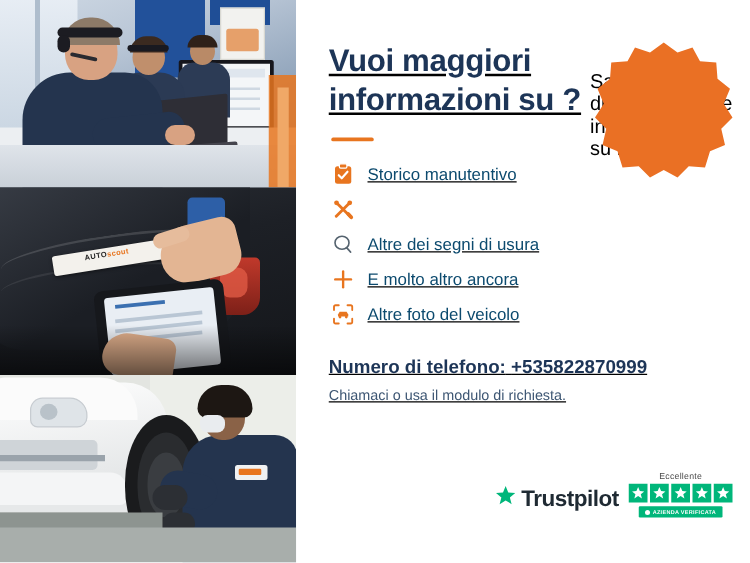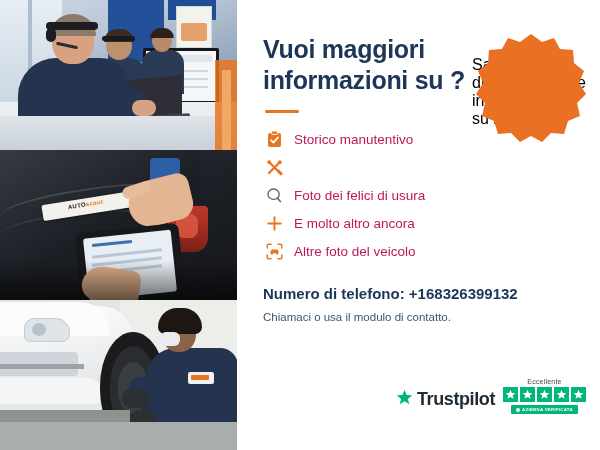--- a/index.html
+++ b/index.html
@@ -127,20 +127,21 @@
   .p3 .bench{position:absolute;left:150px;bottom:28px;width:87px;height:34px;background:#b8bdc1;}
   .p3 .benchl{position:absolute;left:152px;bottom:40px;width:83px;height:2px;background:#9ba1a5;}
 
   
   .panel{
     position:relative;
     flex:1 1 auto;
     padding:34px 20px 4px 26px;
     box-sizing:border-box;
     background:#ffffff;
+    text-decoration:underline;
   }
   .headline{
     font-size:25px;
     line-height:1.24;
     font-weight:bold;
     color:#1d3557;
     letter-spacing:-.3px;
     margin:0;
     max-width:215px;
   }
@@ -154,21 +155,21 @@
   .feat{
     display:flex;align-items:center;
     height:24px;margin-bottom:4px;
   }
   .feat .ic{
     width:22px;height:20px;flex:0 0 22px;
     display:flex;align-items:center;justify-content:center;
     margin-right:9px;
   }
   .feat .lbl{
-    font-size:13.5px;color:#be185d;white-space:nowrap;text-align:center;
+    font-size:13.5px;color:#0c4a6e;white-space:nowrap;text-align:center;
   }
 
   
   .phone{
     margin-top:22px;
     font-size:15px;font-weight:bold;color:#1d3557;
     white-space:nowrap;
   }
   .sub{
     margin-top:7px;
@@ -338,21 +339,21 @@
         </span>
       </li>
 
       <li class="feat">
         <span class="ic">
           <svg width="17" height="17" viewBox="0 0 17 17">
             <ellipse cx="7.6" cy="7.2" rx="5.6" ry="5.2" stroke="#55636f" stroke-width="1.3" fill="none"></ellipse>
             <path d="M11.4 11.2 L14.4 14.6" stroke="#55636f" stroke-width="1.5" stroke-linecap="round"></path>
           </svg>
         </span>
-        <span class="lbl">Foto dei felici di usura</span>
+        <span class="lbl">Altre dei segni di usura</span>
       </li>
 
       <li class="feat">
         <span class="ic">
           <svg width="17" height="17" viewBox="0 0 17 17">
             <path d="M8.5 2.2 V14.8" stroke="#e8751f" stroke-width="1.9" stroke-linecap="round"></path>
             <path d="M2.2 8.5 H14.8" stroke="#e8751f" stroke-width="1.9" stroke-linecap="round"></path>
           </svg>
         </span>
         <span class="lbl">E molto altro ancora</span>
@@ -370,24 +371,24 @@
             <circle cx="11" cy="10.6" r="1.1" fill="#e8751f"></circle>
           </svg>
         </span>
         <span class="lbl">Altre foto del veicolo</span>
       </li>
 
     </ul>
 
     <div class="phone">
       <span>Numero di telefono:</span>
-      <span>+168326399132</span>
+      <span>+535822870999</span>
     </div>
     <div class="sub">
-      <div>Chiamaci o usa il modulo di contatto.</div>
+      <div>Chiamaci o usa il modulo di richiesta.</div>
     </div>
 
     <div class="badge-wrap">
       <div class="burst">
         <svg width="118" height="118" viewBox="0 0 118 118">
           <path fill="#ea7024" d="M59 2
             L70 10 L82 6 L88 17 L101 18 L102 31 L112 39 L107 51 L114 62 L105 71
             L108 84 L96 89 L92 102 L79 101 L70 110 L59 104 L48 110 L39 101 L26 102
             L22 89 L10 84 L13 71 L4 62 L11 51 L6 39 L16 31 L17 18 L30 17 L36 6
             L48 10 Z"></path>

